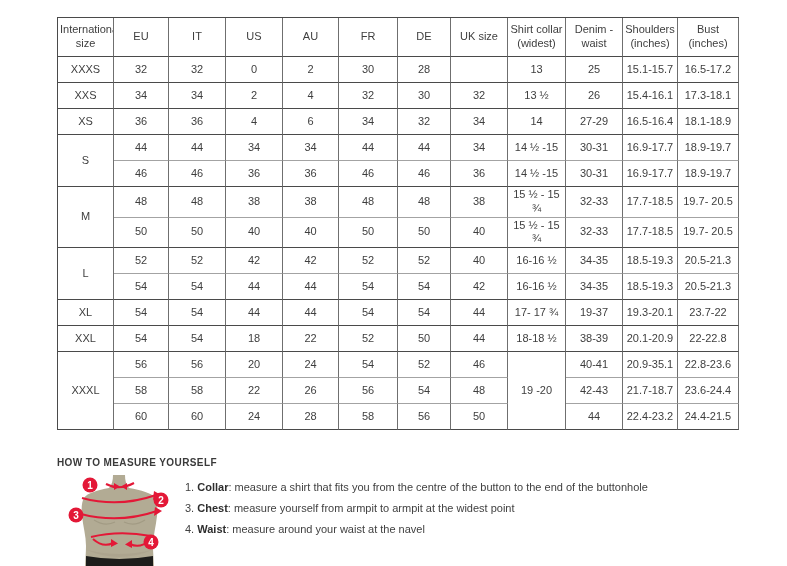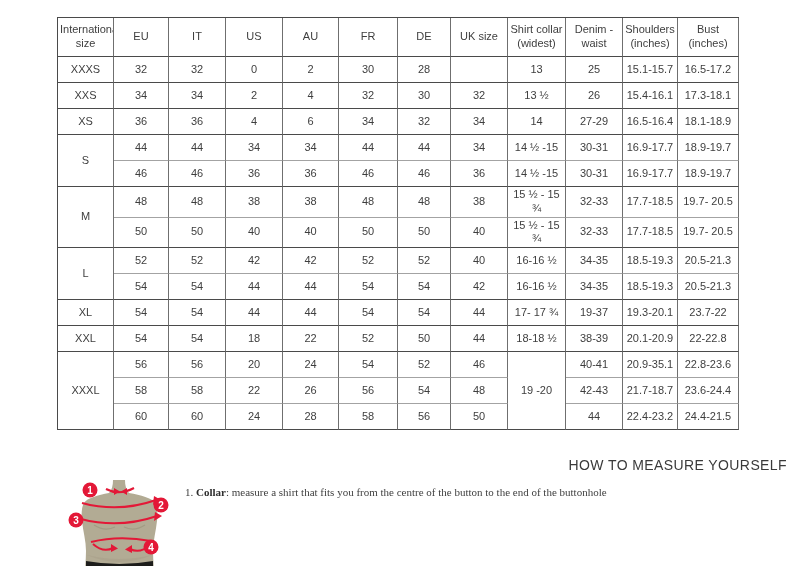--- a/index.html
+++ b/index.html
@@ -13,25 +13,25 @@
     border-right:1px solid #6f6f6f;border-bottom:1px solid #4a4a4a;
     text-align:center;vertical-align:middle;padding:1px 2px;line-height:1.25;
     overflow:hidden;}
   table.size-table th{height:36px;font-weight:normal;font-size:11px;}
   table.size-table td{height:23px;}
   table.size-table td.inner{border-bottom:1px solid #a3a3a3;}
   table.size-table td.size-cell{border-bottom:1px solid #4a4a4a;text-align:center;}
 
   
   .measure{margin-top:27px;}
-  .measure-title{font-size:14px;font-weight:normal;color:#3a3a3a;letter-spacing:.4px;text-align:right;}
+  .measure-title{font-size:10px;font-weight:bold;color:#3a3a3a;letter-spacing:.4px;}
   .measure-body{display:flex;flex-direction:row;margin-top:6px;}
   .figure-wrap{width:124px;flex:0 0 124px;}
   .instructions{margin:3px 0 0 4px;padding:0;list-style:none;font-size:11px;color:#414141;}
-  .instructions li{line-height:21px;white-space:nowrap;font-family:Liberation Serif, serif;}
+  .instructions li{line-height:21px;white-space:nowrap;}
   .instructions b{color:#2e2e2e;}
 </style>
 </head>
 <body>
 
 <div class="page">
 
   <table class="size-table">
     <colgroup>
       <col style="width:56px">
@@ -293,16 +293,18 @@
               <text x="104" y="26" text-anchor="middle" dy=".35em" fill="#ffffff" style="font:bold 10px &quot;Liberation Sans&quot;,sans-serif;">2</text>
               <circle cx="19" cy="41" r="7.5" fill="#e31837"></circle>
               <text x="19" y="41" text-anchor="middle" dy=".35em" fill="#ffffff" style="font:bold 10px &quot;Liberation Sans&quot;,sans-serif;">3</text>
               <circle cx="94" cy="68" r="7.5" fill="#e31837"></circle>
               <text x="94" y="68" text-anchor="middle" dy=".35em" fill="#ffffff" style="font:bold 10px &quot;Liberation Sans&quot;,sans-serif;">4</text>
             </g>
         </svg>
       </div>
       <ol class="instructions">
           <li>1. <b>Collar</b>: measure a shirt that fits you from the centre of the button to the end of the buttonhole</li>
+          <li>3. <b>Chest</b>: measure yourself from armpit to armpit at the widest point</li>
+          <li>4. <b>Waist</b>: measure around your waist at the navel</li>
         </ol>
     </div>
   </div>
 </div>
 
 </body></html>

